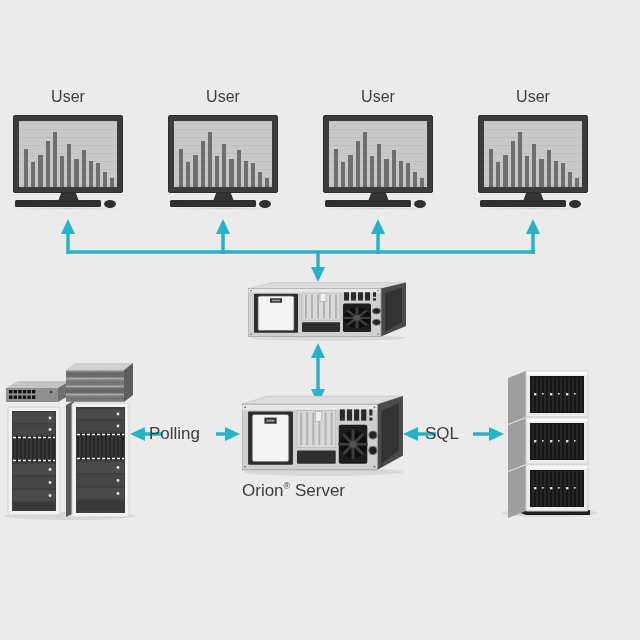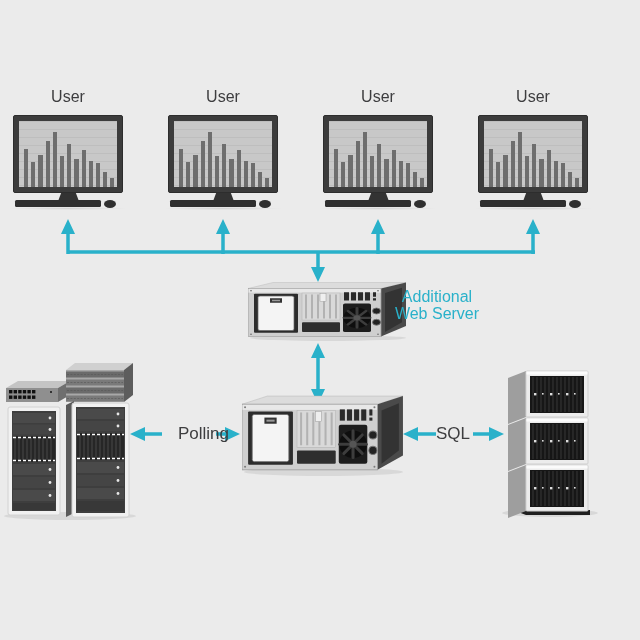--- a/index.html
+++ b/index.html
@@ -30,21 +30,21 @@
 
   
   .overlay{position:absolute;left:0;top:0;pointer-events:none;}
   .c-line{stroke:#29b1ca;stroke-width:3.5;fill:none;}
   .c-head{fill:#29b1ca;stroke:none;}
 
   
   .lbl-accent{position:absolute;color:#29b1ca;font-size:16px;line-height:17px;
     font-weight:500;text-align:center;}
   .lbl-dark{position:absolute;color:#3d3d3f;font-size:17px;font-weight:500;
-    text-align:right;white-space:nowrap;}
+    text-align:left;white-space:nowrap;}
   .lbl-dark sup{font-size:9px;}
 
   .dev{position:absolute;}
 </style>
 </head>
 <body>
 
 <div class="canvas">
 
   <div class="ws" style="left:8px">
@@ -236,31 +236,30 @@
           <circle cx="3" cy="71" r="1"></circle>
             <circle cx="130" cy="71" r="1"></circle>
         </g>
       </symbol>
     </defs>
   </svg>
 
   <svg class="dev" style="left:248px;top:281px" width="160" height="60" viewBox="0 0 160 80" preserveAspectRatio="none">
     <use href="#rack-server"></use>
   </svg>
-  <div class="lbl-accent" style="left:380px;top:288px;width:114px">
-    <div>Additional</div>
-    <div>Web Server</div>
-  </div>
 
   <svg class="dev" style="left:242px;top:394px" width="163" height="82" viewBox="0 0 160 80" preserveAspectRatio="none">
     <use href="#rack-server"></use>
   </svg>
+  <div class="lbl-dark" style="left:242px;top:481px;width:163px">
+    <span>Orion</span><sup>®</sup><span> Server</span>
+  </div>
 
   <div class="lbl-dark" style="left:149px;top:424px;width:80px">Polling</div>
-  <div class="lbl-dark" style="left:410px;top:424px;width:60px">SQL</div>
+  <div class="lbl-dark" style="left:425px;top:424px;width:60px">SQL</div>
 
   <svg class="dev" style="left:0;top:358px" width="140" height="165" viewBox="0 0 140 165">
     <ellipse cx="70" cy="158" rx="66" ry="4" fill="rgba(0,0,0,0.08)"></ellipse>
 
     <g>
       <polygon points="6,30 58,30 70,23 18,23" fill="#c4c4c4"></polygon>
       <polygon points="58,44 58,30 70,23 70,37" fill="#6f6f6f"></polygon>
       <rect x="6" y="30" width="52" height="14" fill="#8f8f8f"></rect>
       <g fill="#111">
         <rect x="9" y="32" width="3.4" height="3.4"></rect>

